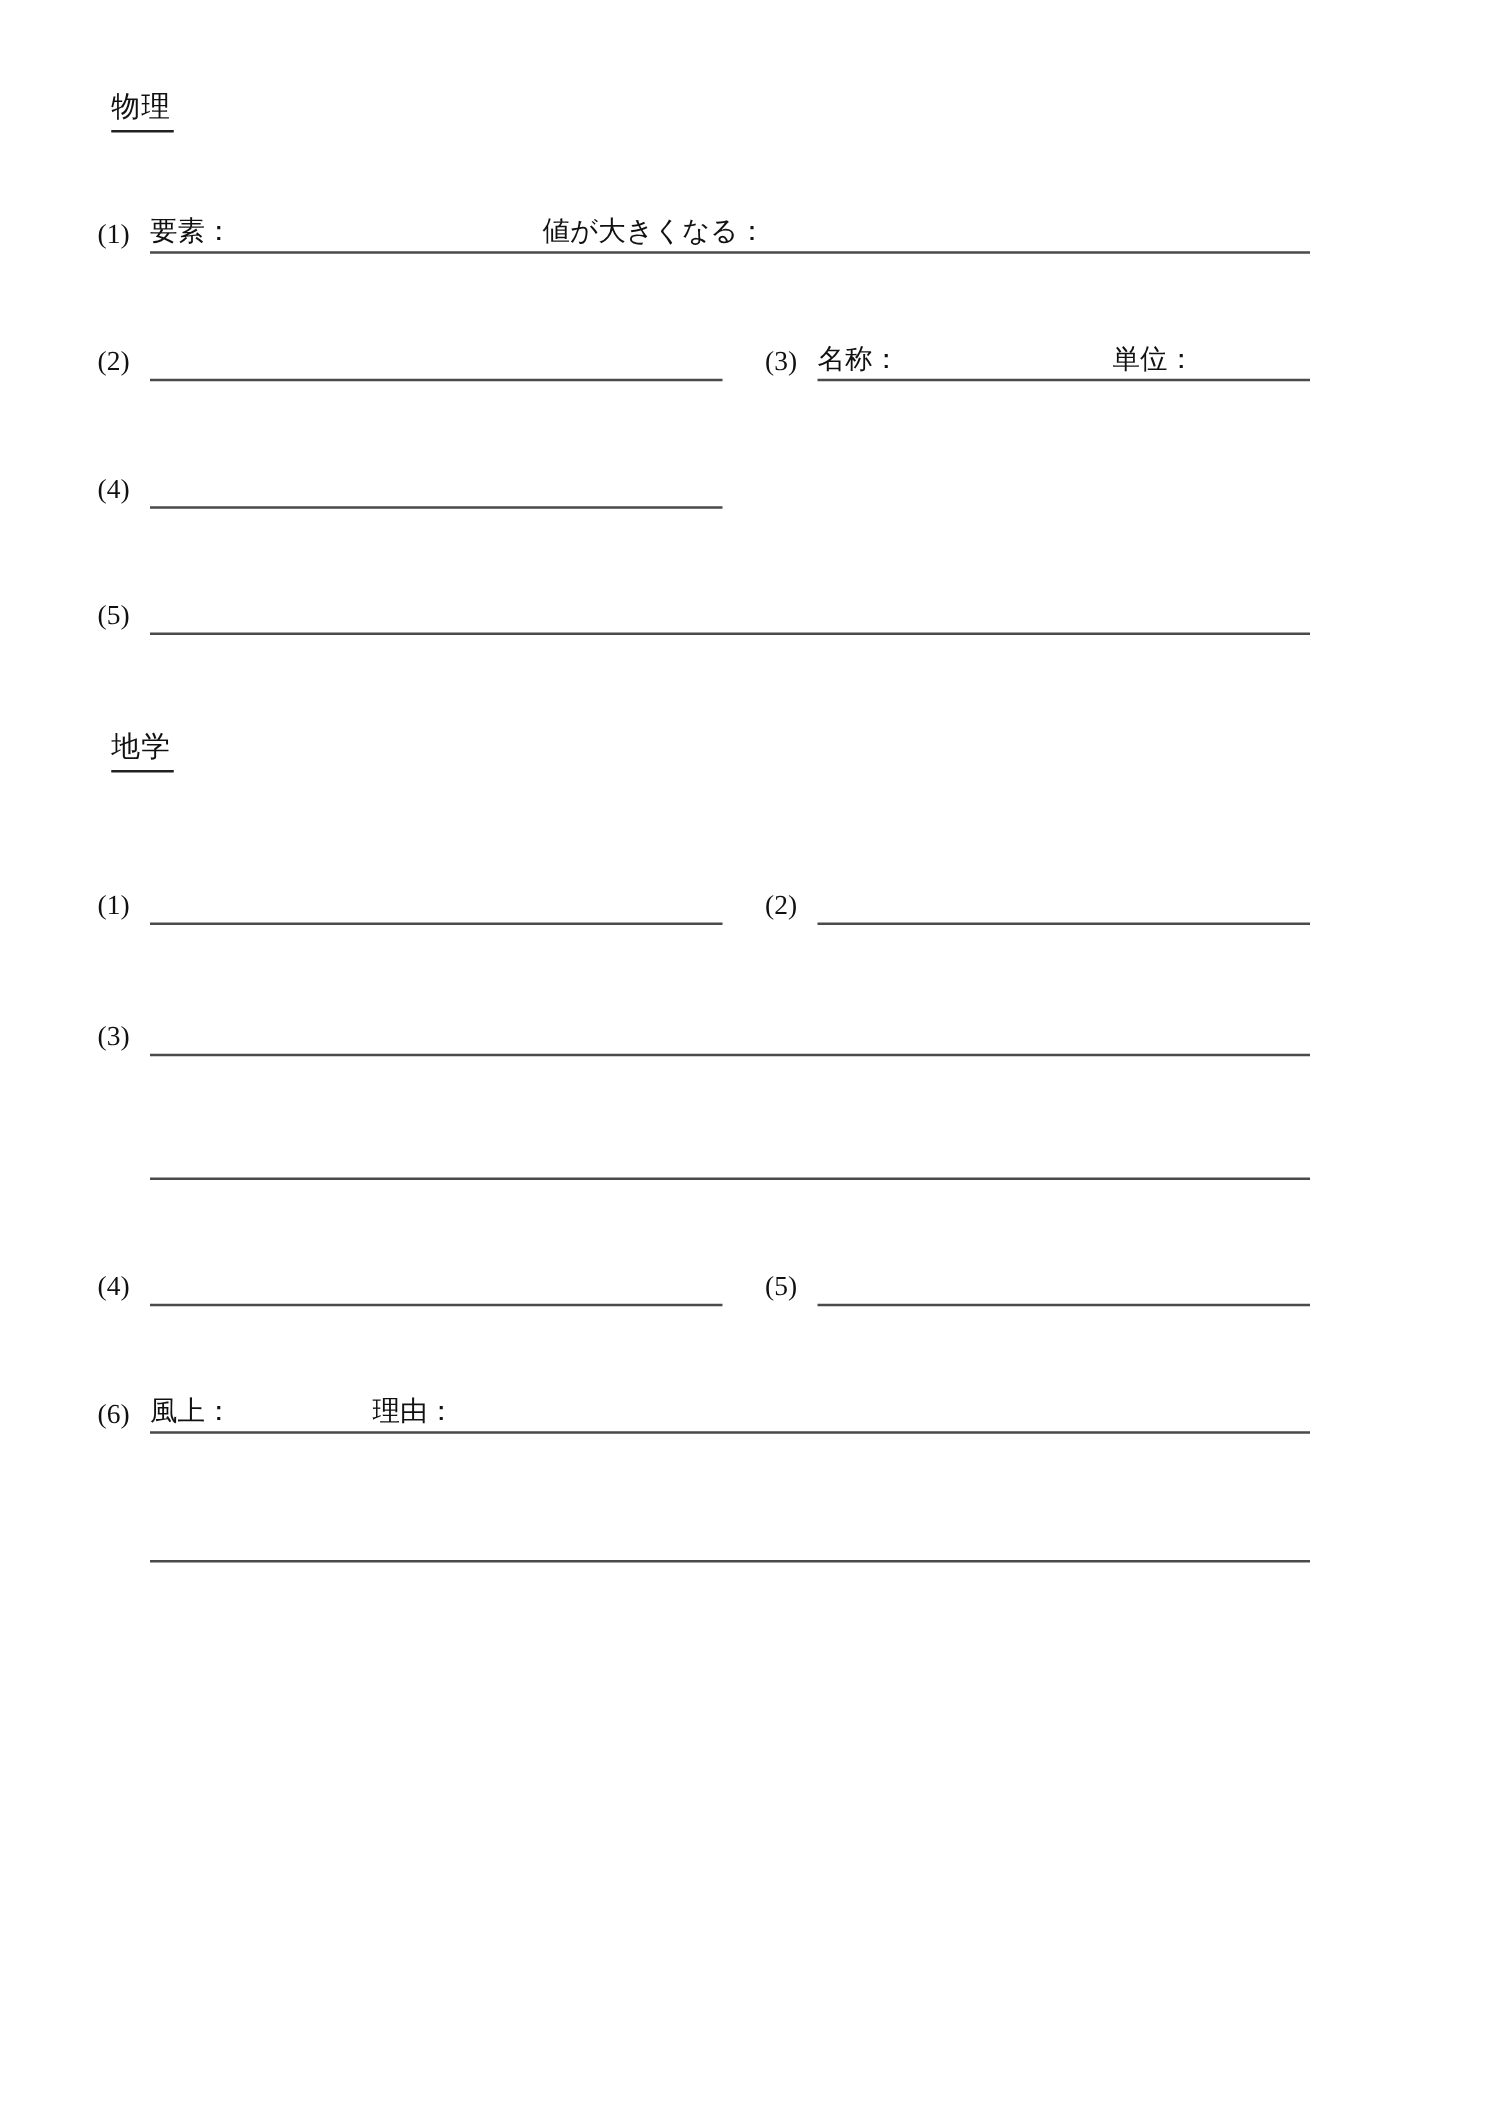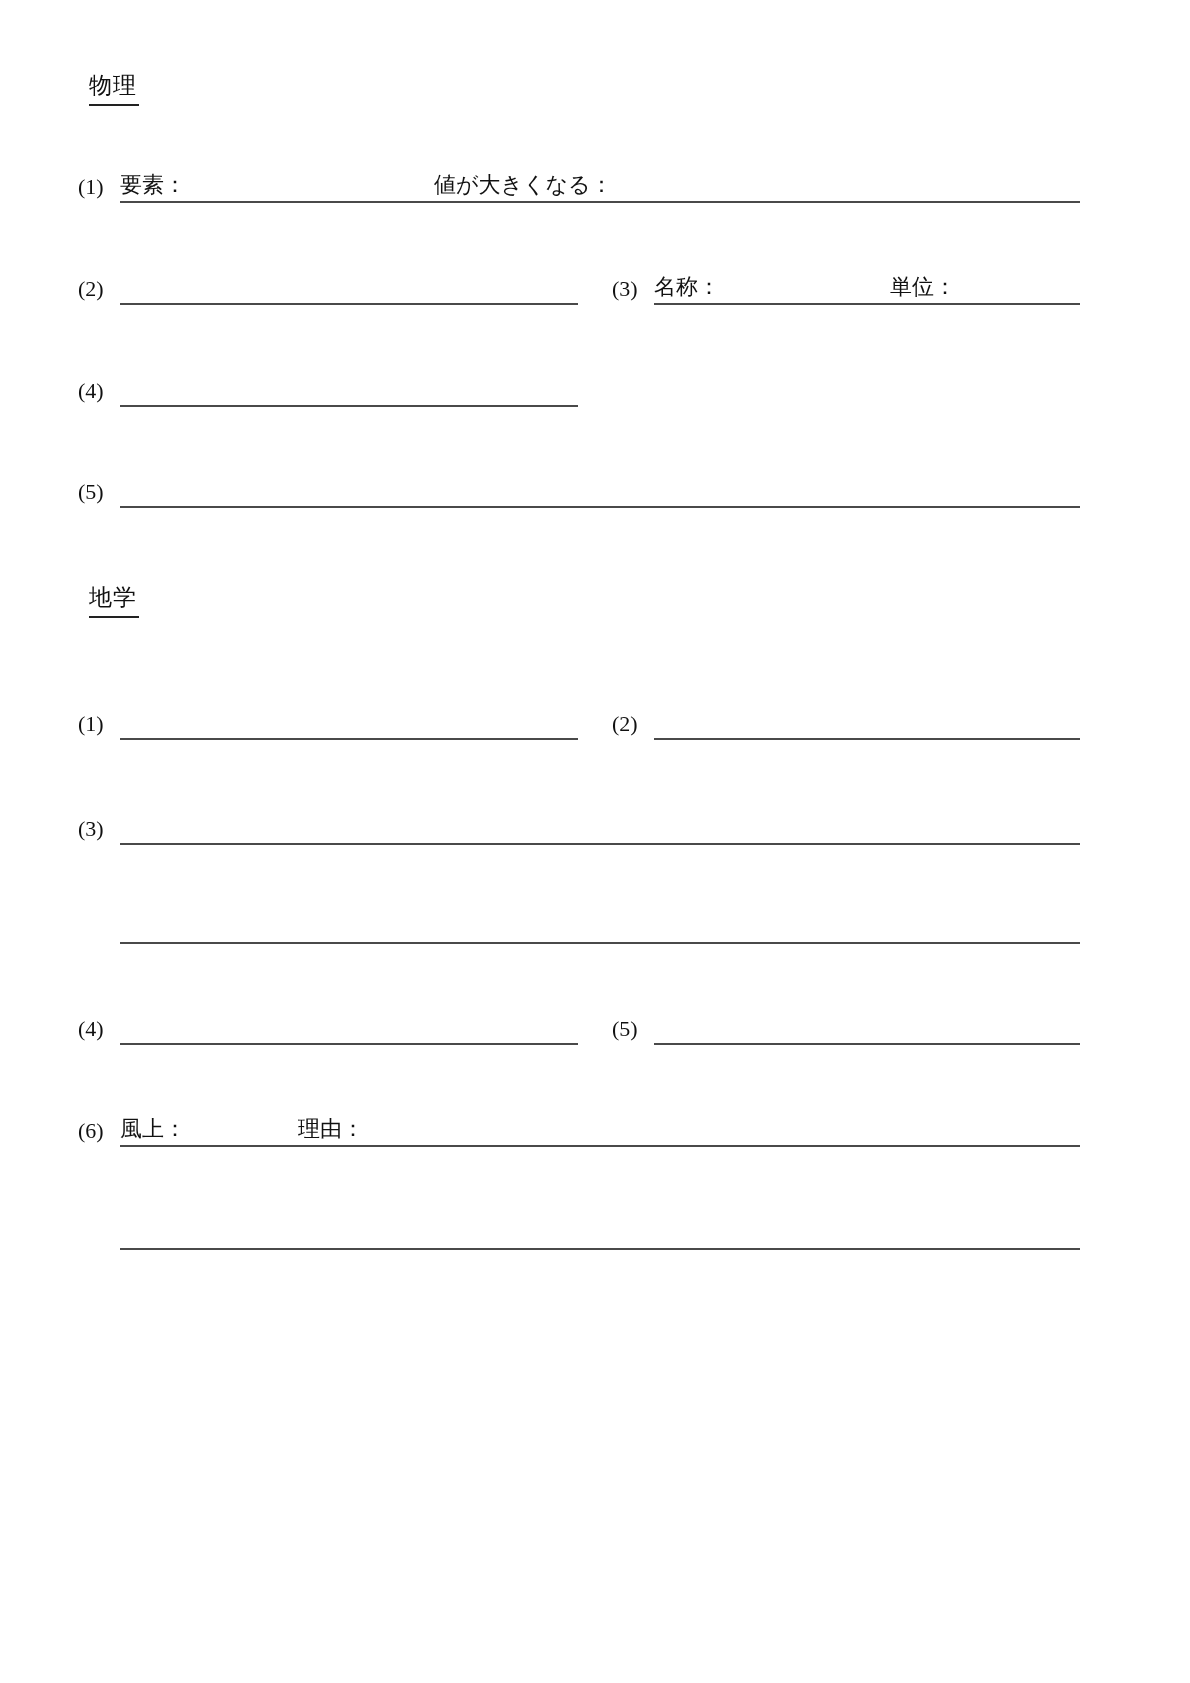--- a/index.html
+++ b/index.html
@@ -9,21 +9,20 @@
   }
   .page {
     position: relative;
     width: 1048px;
     height: 1683px;
     background: #ffffff;
     font-family: "Liberation Serif", "DejaVu Serif", serif;
     color: #111111;
     font-size: 22px;
     overflow: hidden;
-    padding-left: 32px;
   }
   .section-title {
     position: absolute;
     display: inline-block;
     font-size: 23px;
     letter-spacing: 1px;
     border-bottom: 2px solid #222222;
     padding: 0 2px 4px 0;
     line-height: 1.2;
   }

